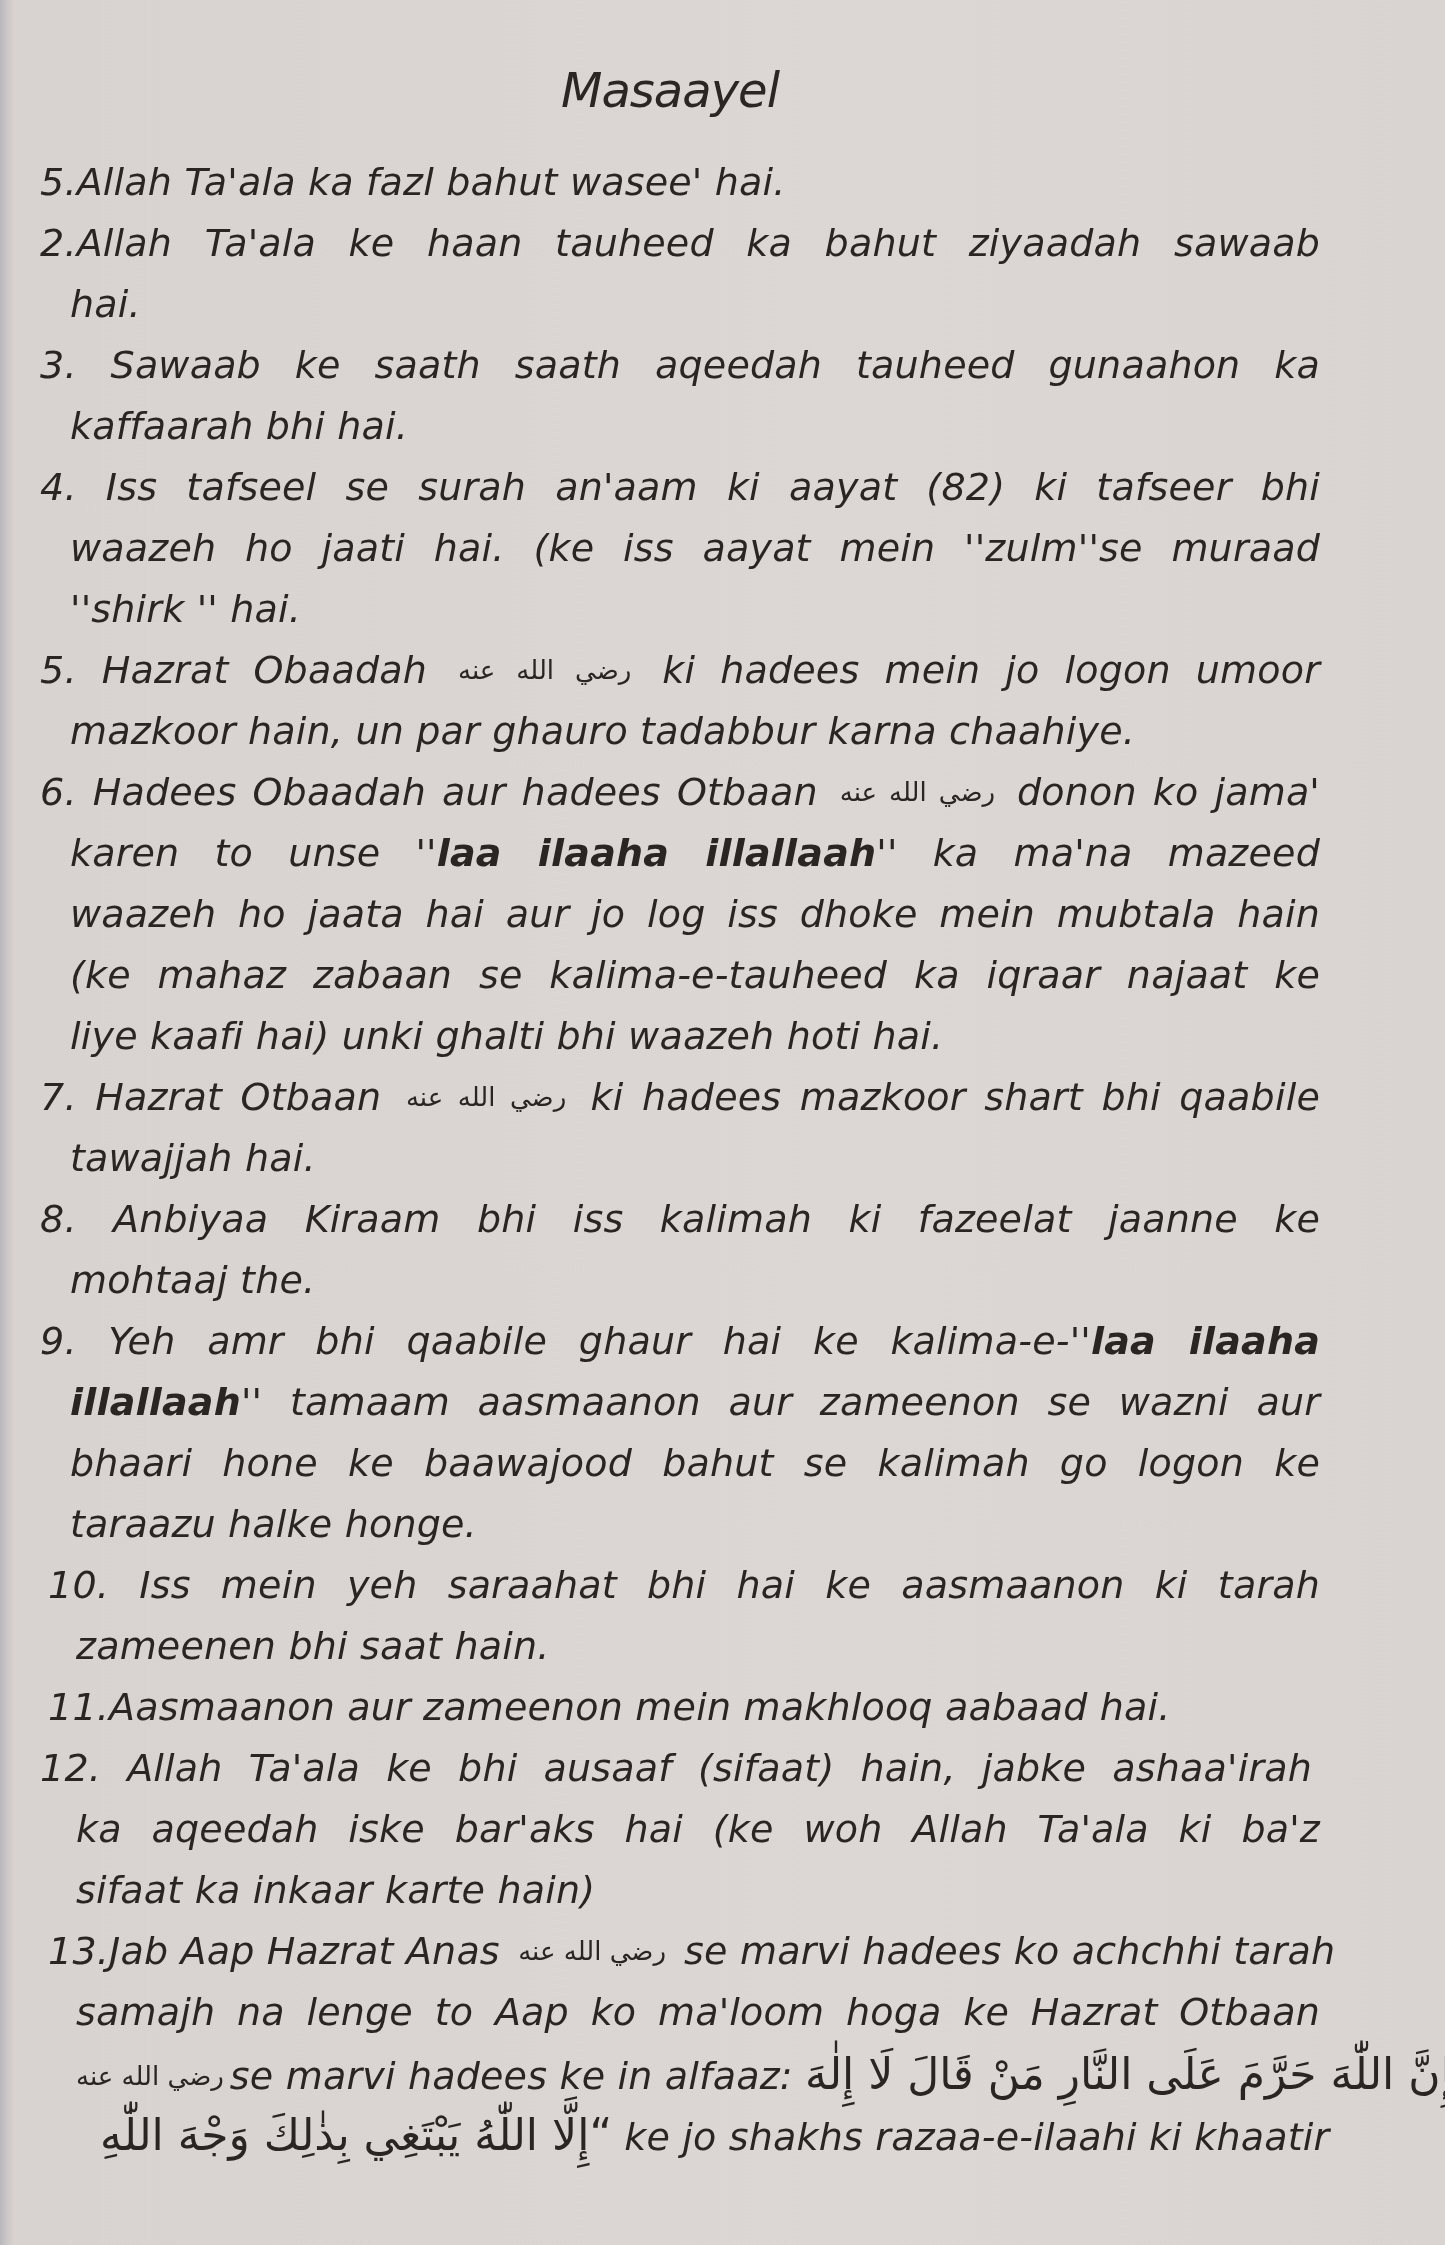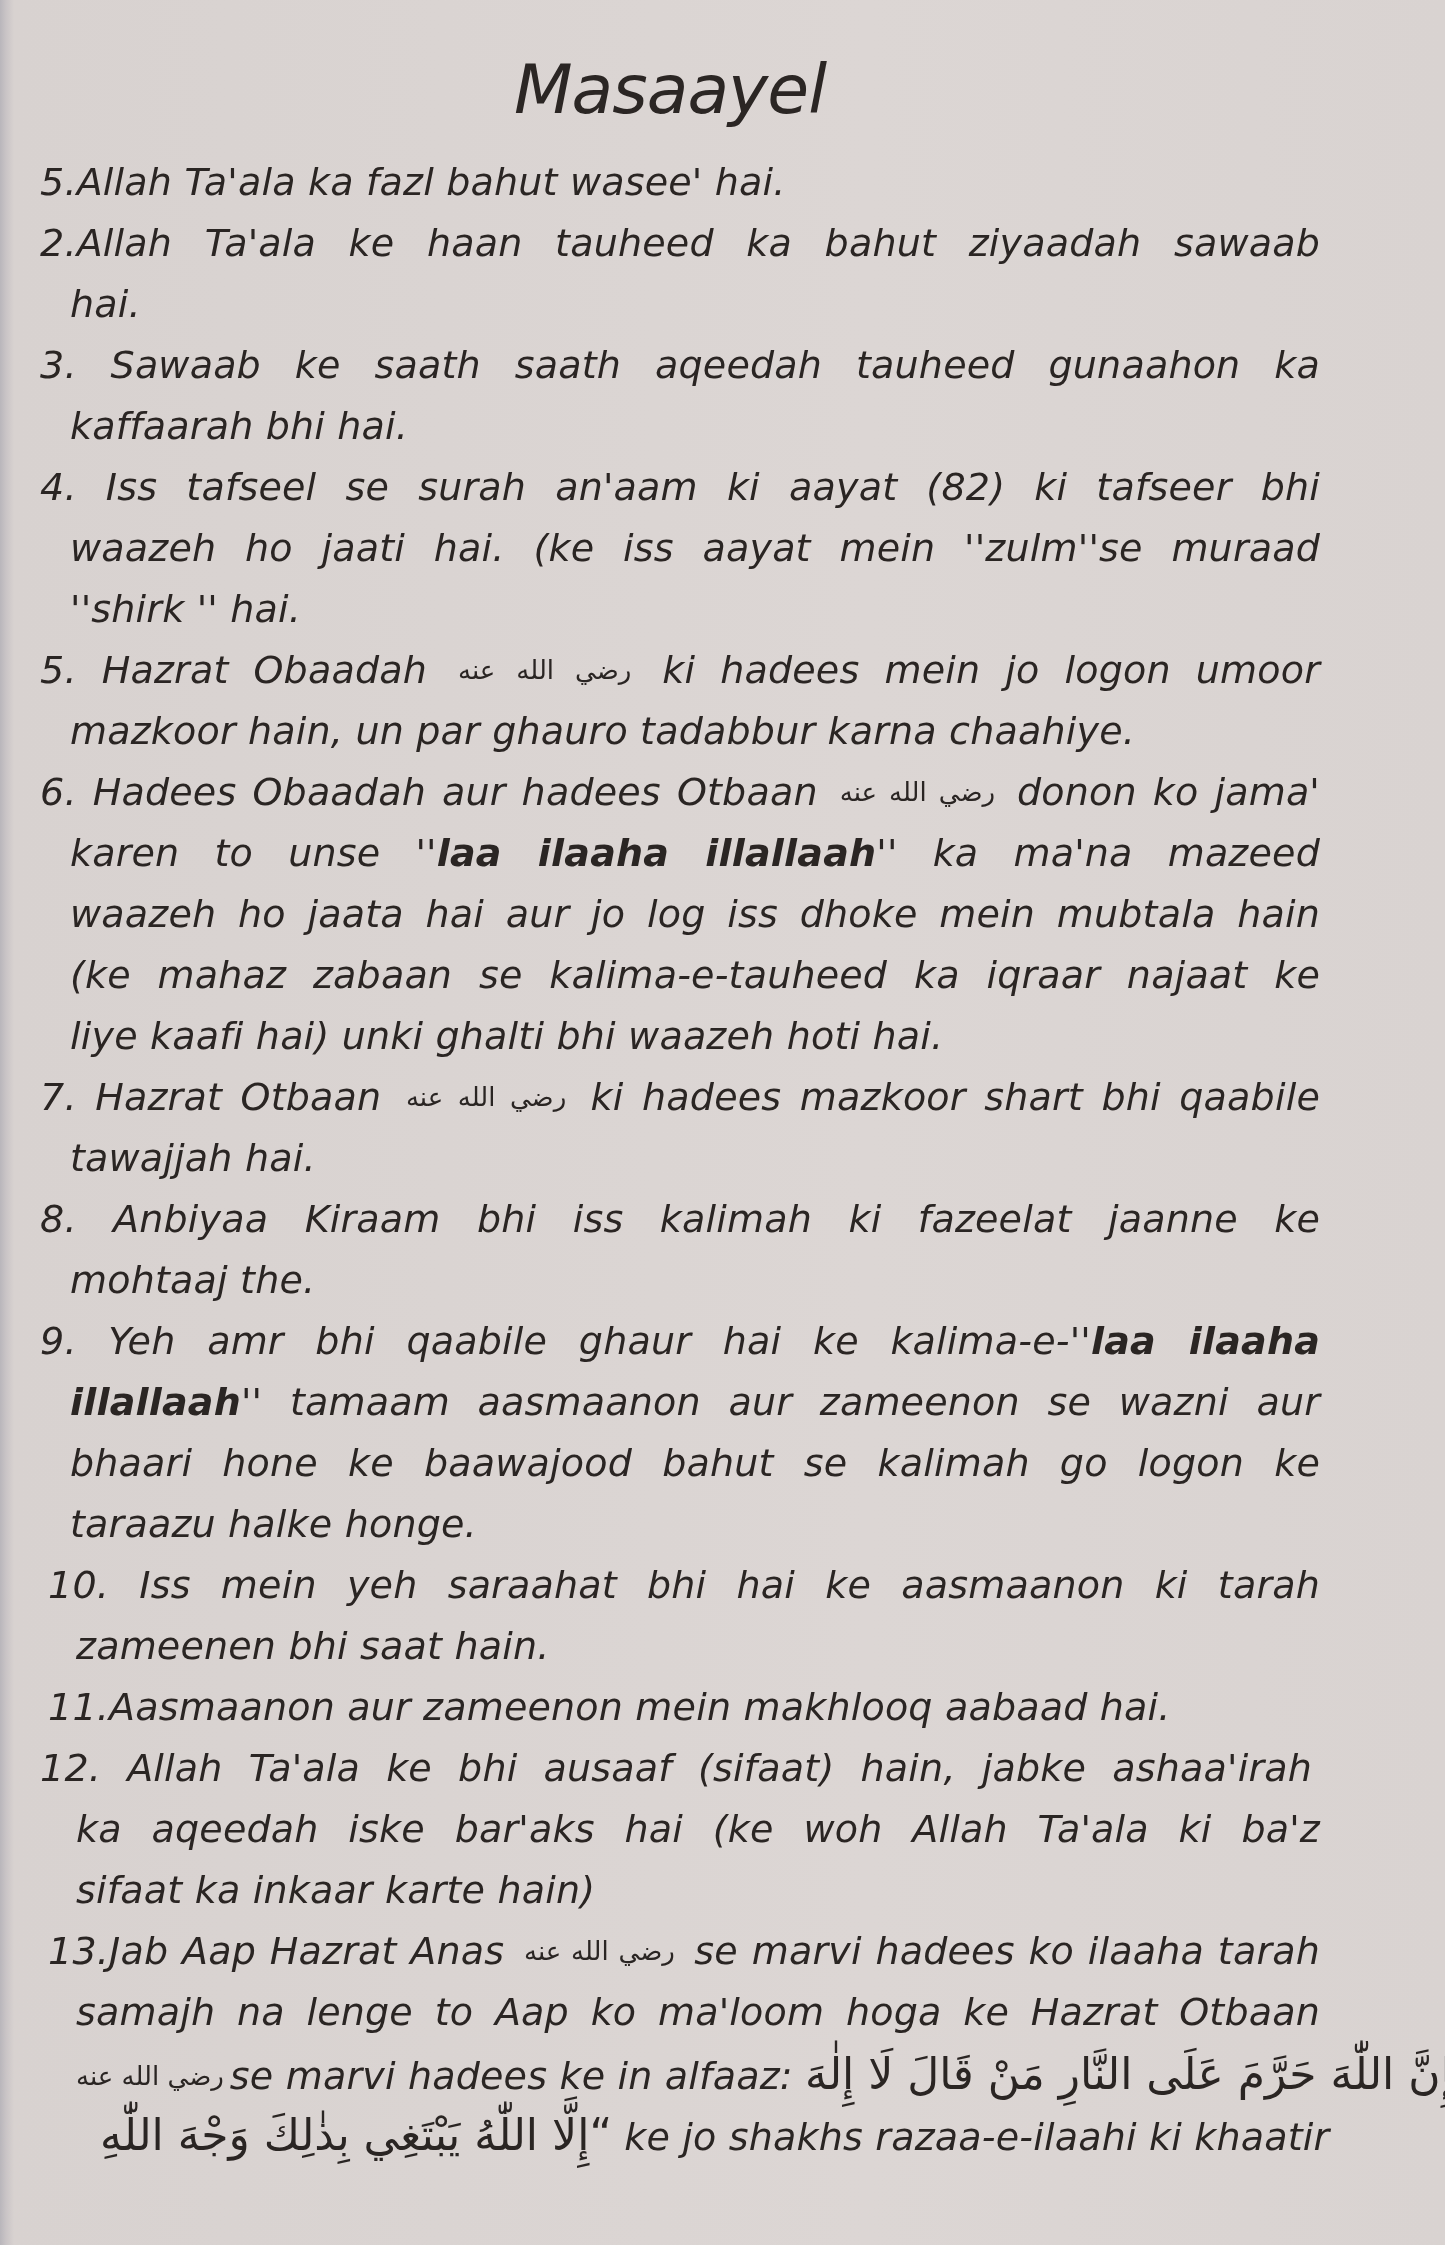--- a/index.html
+++ b/index.html
@@ -7,21 +7,21 @@
     width: 1445px; height: 2245px; overflow: hidden;
     background: #d8d2d0;
     background-image: linear-gradient(90deg, #b9b6bb 0px, #c9c4c6 6px, #d8d2d0 14px, #dcd6d4 60%, #d9d3d1 100%);
     position: relative;
     font-family: "DejaVu Sans", sans-serif;
     color: #2a2523;
   }
   .page { position: absolute; left: 0; top: 0; width: 1445px; height: 2245px; }
   .title {
     position: absolute; left: 0; width: 1340px; top: 50px;
-    text-align: center; font-style: italic; font-size: 68px; line-height: 80px;
+    text-align: center; font-style: italic; font-size: 48px; line-height: 80px;
     letter-spacing: -1px; color: #2b2624;
   }
   .line {
     position: absolute; height: 61px; line-height: 61px;
     font-style: italic; font-size: 38px; white-space: nowrap;
     letter-spacing: 0.2px;
   }
   .line.just { text-align: justify; text-align-last: justify; }
   .b { font-weight: bold; }
   .hon { font-size: 26px; font-style: normal; vertical-align: 4px; margin: 0 6px; }
@@ -86,21 +86,21 @@
 
   <div class="line" style="top:1677px;left:48px;">11.Aasmaanon aur zameenon mein makhlooq aabaad hai.</div>
 
   <div class="line just" style="top:1738px;left:40px;width:1272px;">12. Allah Ta'ala ke bhi ausaaf (sifaat) hain, jabke ashaa'irah</div>
   <div class="line just" style="top:1799px;left:76px;width:1244px;">ka aqeedah iske bar'aks hai (ke woh Allah Ta'ala ki ba'z</div>
   <div class="line" style="top:1860px;left:76px;">sifaat ka inkaar karte hain)</div>
 
   <div class="line just" style="top:1921px;left:48px;width:1272px;">
     <span>13.Jab Aap Hazrat Anas</span>
     <span class="hon">رضي الله عنه</span>
-    <span>se marvi hadees ko ilaaha tarah</span>
+    <span>se marvi hadees ko achchhi tarah</span>
   </div>
   <div class="line just" style="top:1982px;left:76px;width:1244px;">samajh na lenge to Aap ko ma'loom hoga ke Hazrat Otbaan</div>
   <div class="line just" style="top:2043px;left:76px;width:1244px;">
     <span class="hon" style="margin-left:0">رضي الله عنه</span><span>se marvi hadees ke in alfaaz:</span>
     <span class="ar">فَإِنَّ اللّٰهَ حَرَّمَ عَلَى النَّارِ مَنْ قَالَ لَا إِلٰهَ</span>
   </div>
   <div class="line just" style="top:2104px;left:100px;width:1220px;">
     <span class="ar">“إِلَّا اللّٰهُ يَبْتَغِي بِذٰلِكَ وَجْهَ اللّٰهِ</span>
     <span>ke jo shakhs razaa-e-ilaahi ki khaatir</span>
   </div>

